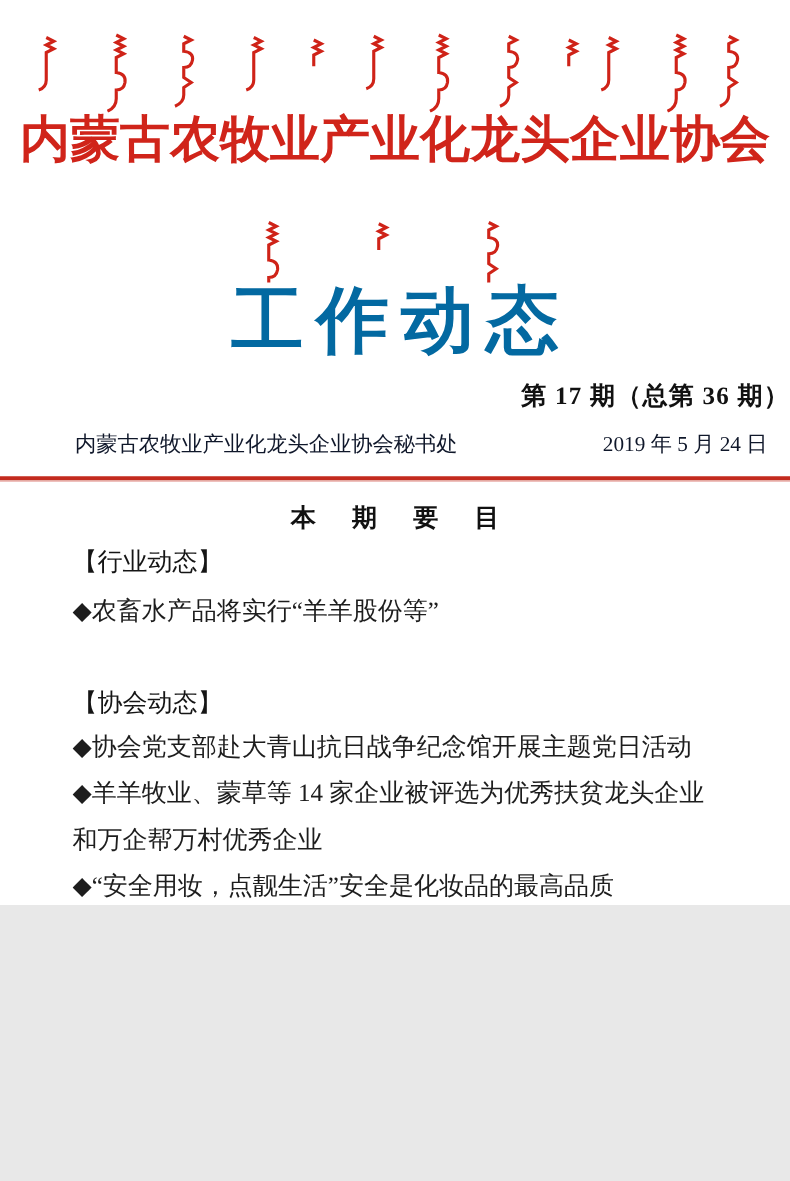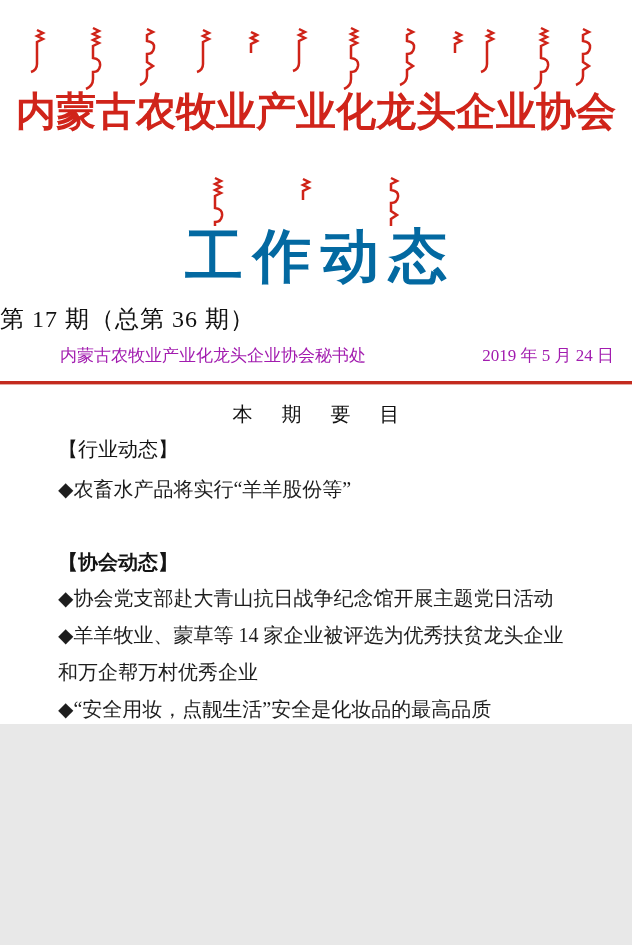--- a/index.html
+++ b/index.html
@@ -22,45 +22,45 @@
     text-align:center; font-size:40px; font-weight:bold;
     color:#d0241a; letter-spacing:0px; white-space:nowrap;
   }
   .work-title {
     position:absolute; top:218px; left:0; width:632px;
     text-align:center; font-size:58px; font-weight:bold;
     color:#0369a1; letter-spacing:10px; text-indent:10px; white-space:nowrap;
   }
   .issue-line {
     position:absolute; top:303px; left:0; width:632px;
-    text-align:left; font-size:24px; font-weight:normal; letter-spacing:1px;
+    text-align:right; font-size:20px; font-weight:bold; letter-spacing:1px;
     color:#111;
   }
   .byline {
     position:absolute; top:344px; left:60px; right:64px;
     display:flex; justify-content:space-between; align-items:center;
-    font-size:17px; color:#a21caf; white-space:nowrap;
+    font-size:17px; color:#0f172a; white-space:nowrap;
   }
   .red-rule {
     position:absolute; top:381px; left:0; width:632px; height:3px;
     background:#c32a1e; border-bottom:1px solid #e5a9a2;
   }
   
   .toc-title {
     position:absolute; top:401px; left:0; width:632px;
-    text-align:center; font-size:20px; font-weight:normal;
+    text-align:center; font-size:20px; font-weight:bold;
     letter-spacing:12px; text-indent:12px; color:#111;
   }
   .sec-heading {
     position:absolute; left:58px;
     font-family:"Liberation Sans","DejaVu Sans",sans-serif;
     font-size:20px; font-weight:500; color:#151515; white-space:nowrap;
   }
   .sec1-heading { top:436px; }
-  .sec2-heading { top:549px;font-weight:bold; }
+  .sec2-heading { top:549px; }
   .sec1-item {
     position:absolute; top:471px; left:58px; right:44px;
     font-size:20px; color:#1d1d1d; white-space:nowrap;
   }
   .sec2-items {
     position:absolute; top:580px; left:58px; right:40px;
     font-size:20px; color:#1d1d1d;
   }
   .toc-line { height:37px; line-height:37px; white-space:nowrap; overflow:hidden; }
   

